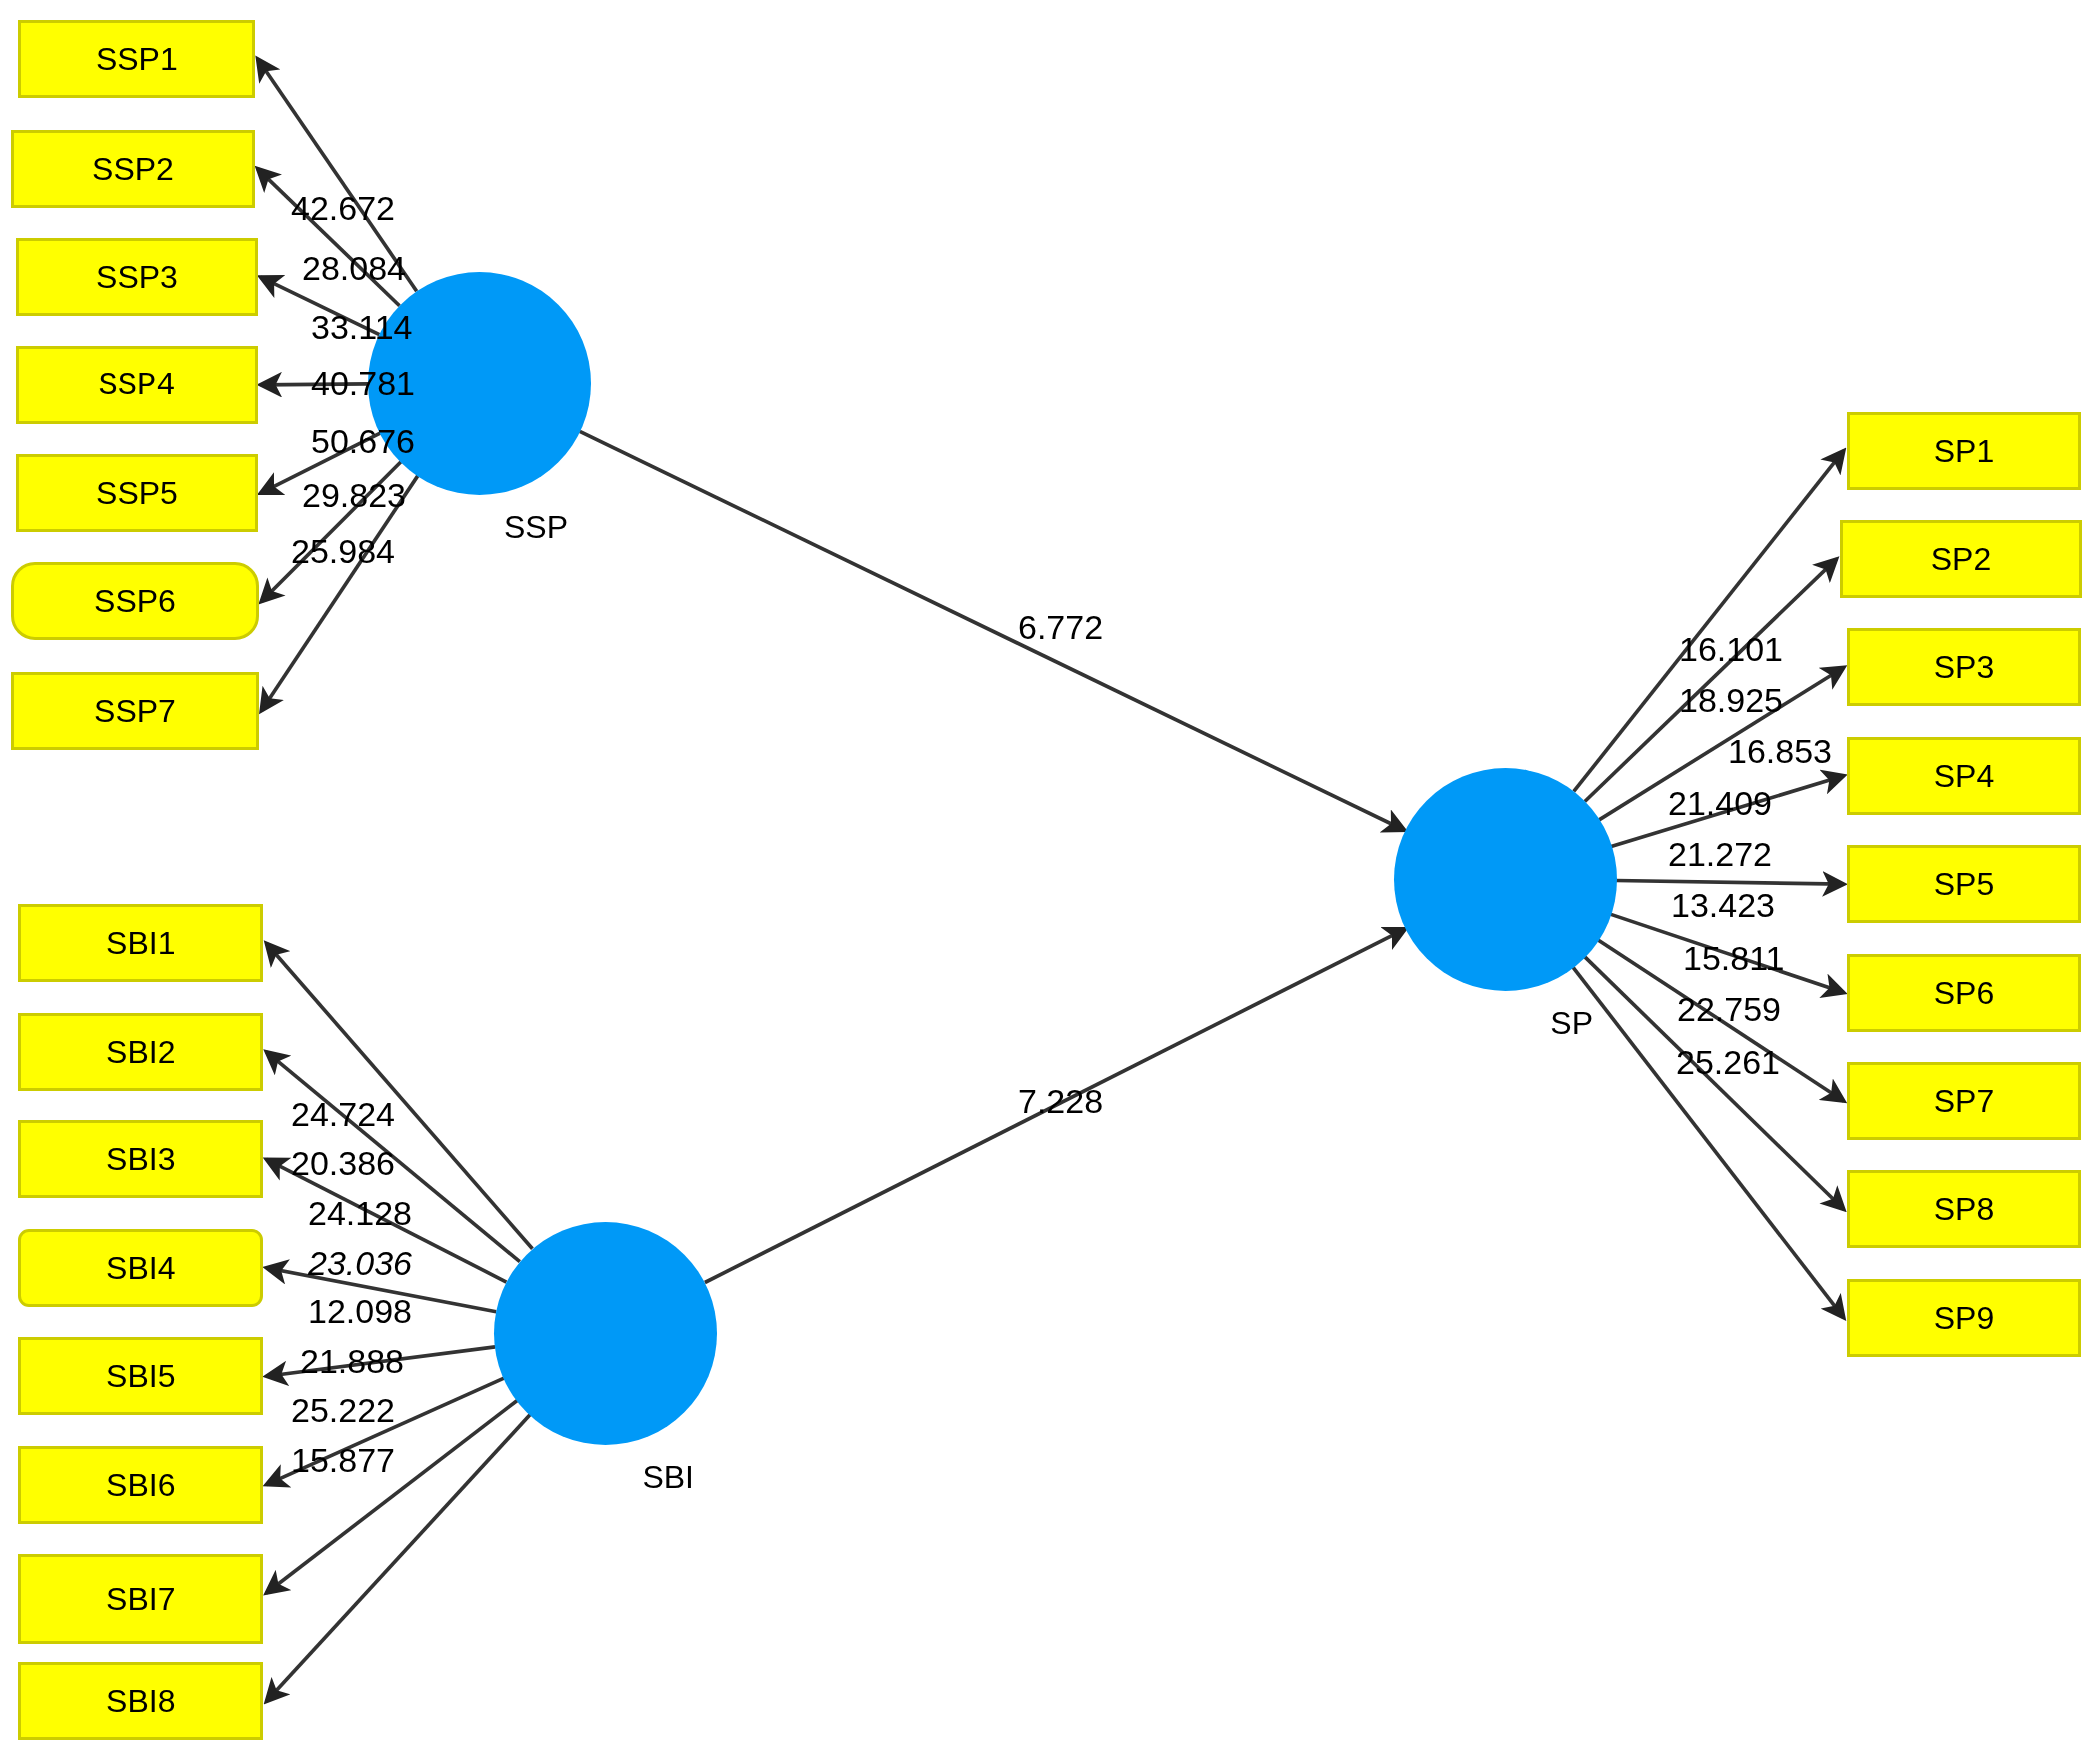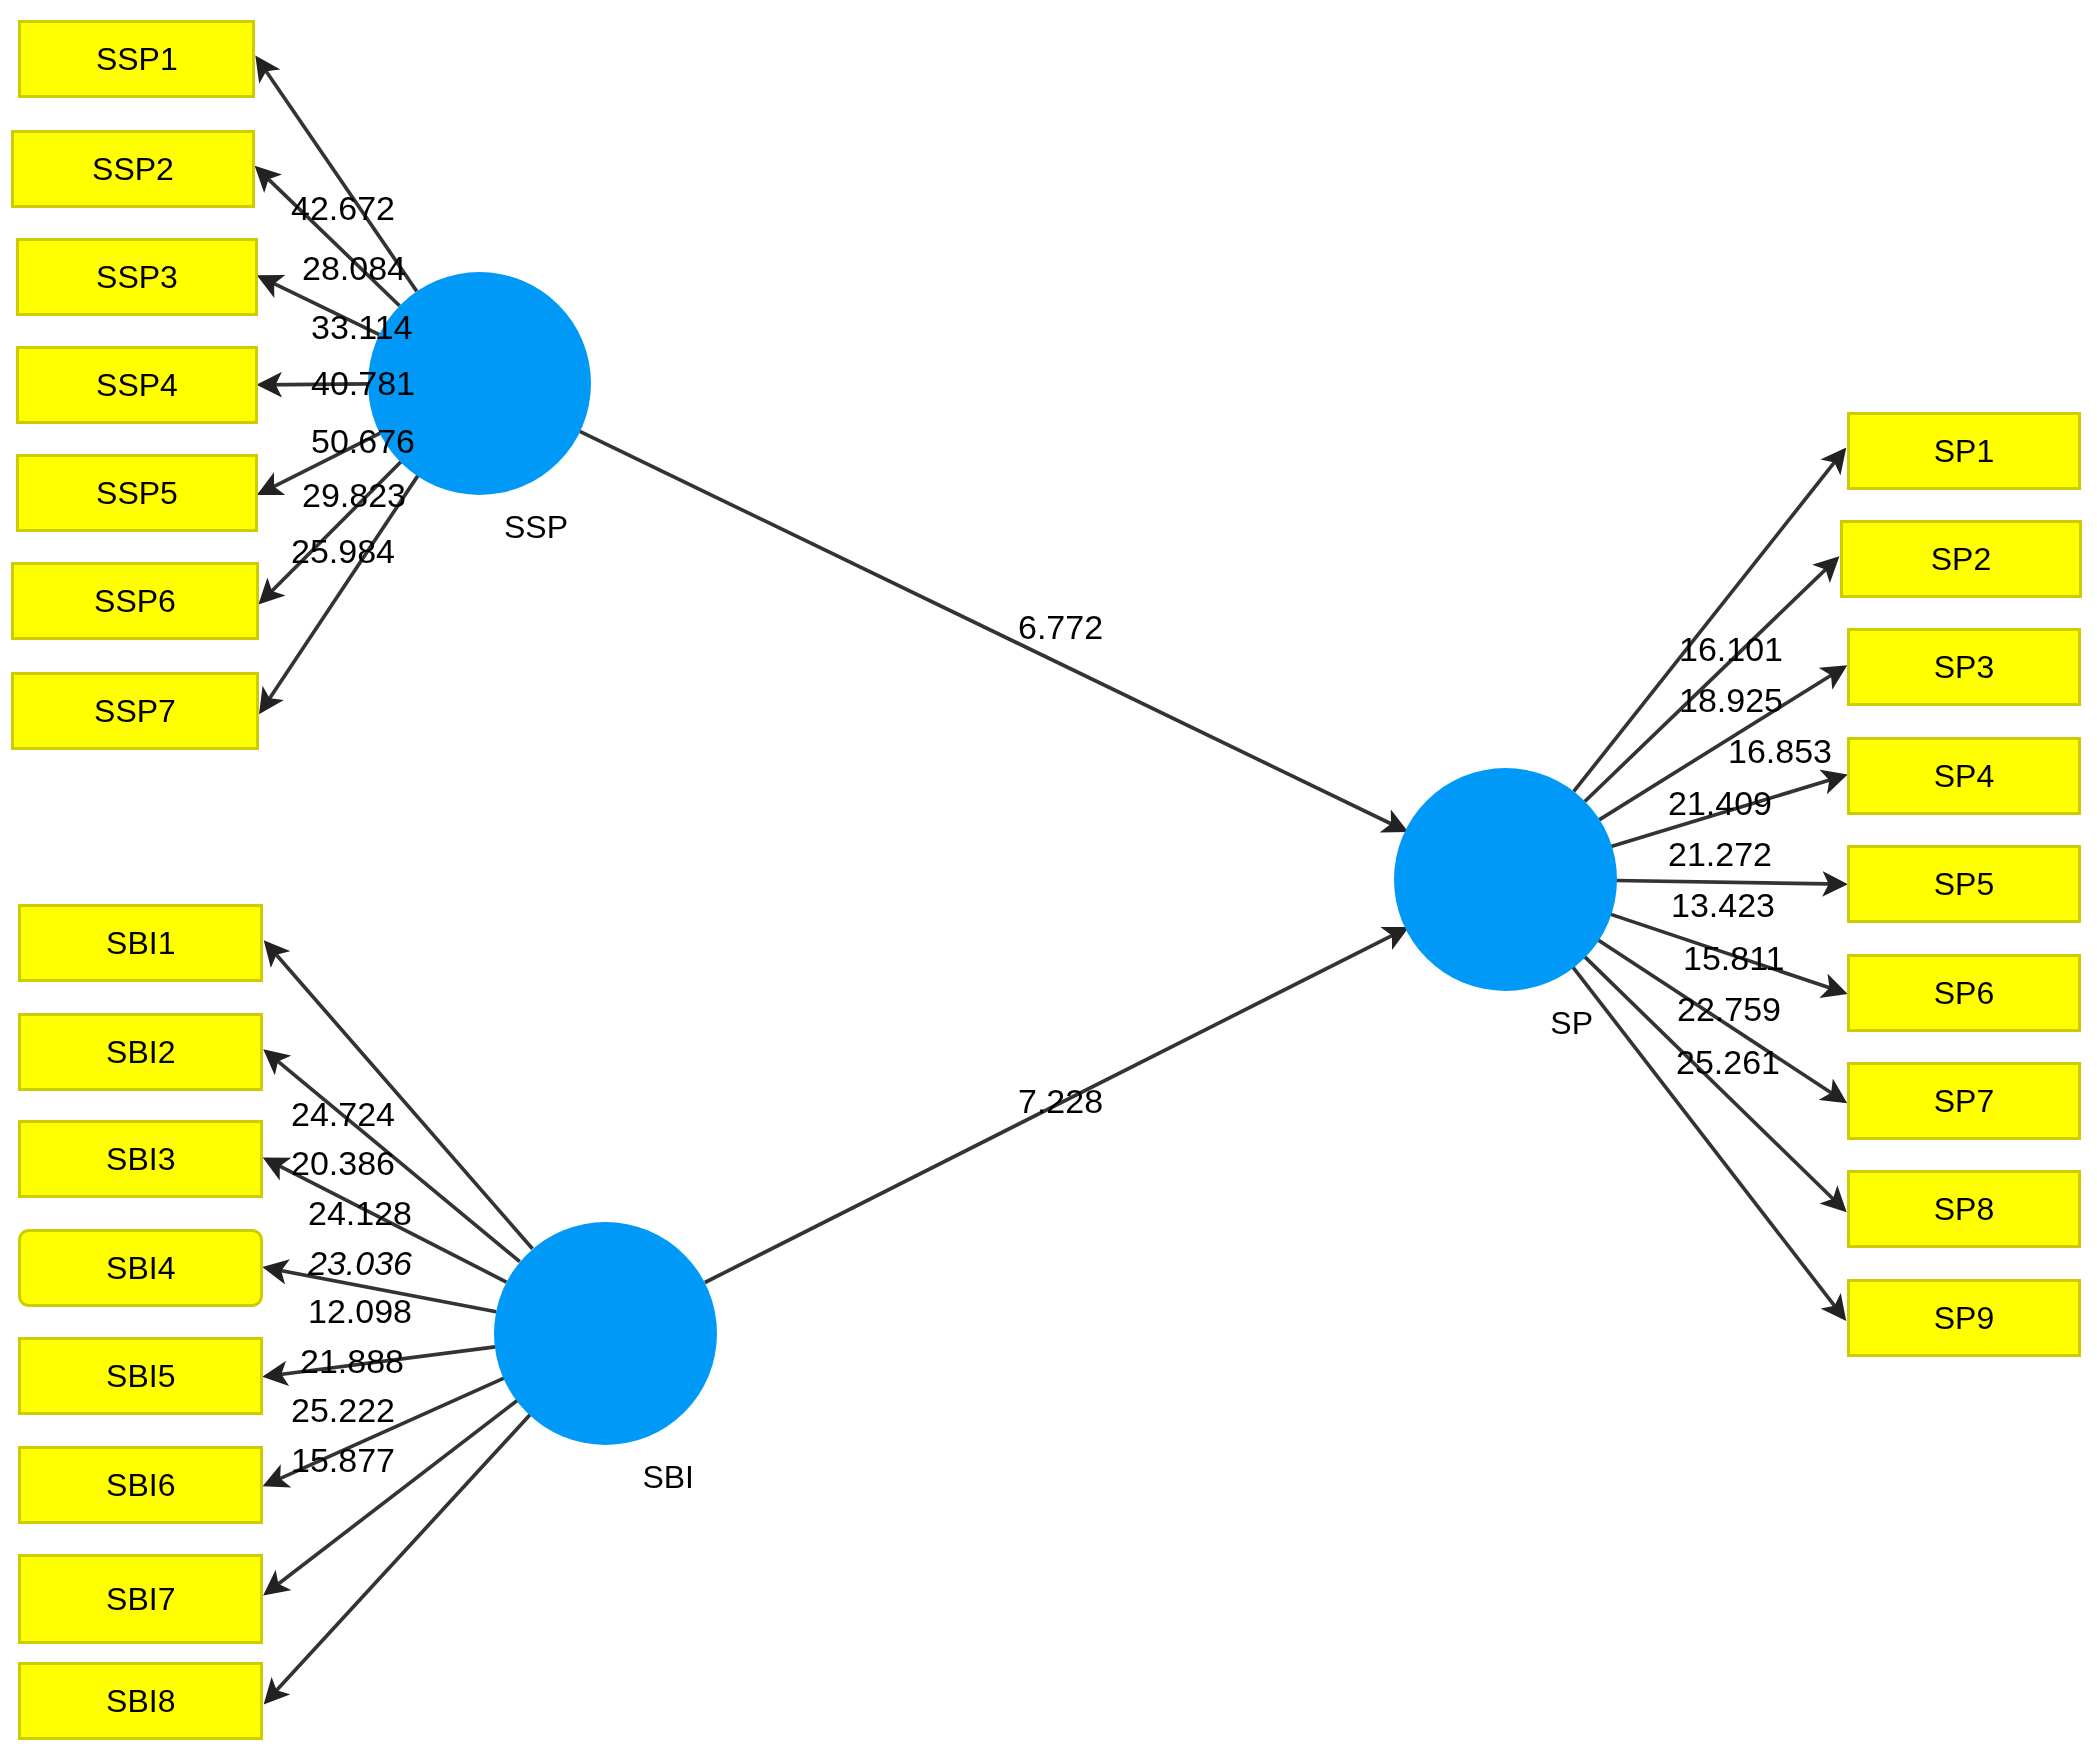--- a/index.html
+++ b/index.html
@@ -109,27 +109,27 @@
       <div class="lv-label" style="left: 1417px; top: 1005px; width: 176px;">SP</div>
       <div class="ind-box" style="left: 18.3px; top: 20px; width: 237px; height: 78px;">
         <span>SSP1</span>
       </div>
       <div class="ind-box" style="left: 11px; top: 130px; width: 244px; height: 78px;">
         <span>SSP2</span>
       </div>
       <div class="ind-box" style="left: 16px; top: 238px; width: 242px; height: 78px;">
         <span>SSP3</span>
       </div>
-      <div class="ind-box" style="left: 16px; top: 346px; width: 242px; height: 78px;">
+      <div class="ind-box" style="left: 16px; top: 346px; width: 242px; height: 78px; font-family: Liberation Mono, monospace;">
         <span>SSP4</span>
       </div>
       <div class="ind-box" style="left: 16px; top: 454px; width: 242px; height: 78px;">
         <span>SSP5</span>
       </div>
-      <div class="ind-box" style="left: 11px; top: 562px; width: 248px; height: 78px;">
+      <div class="ind-box" style="left: 11px; top: 562px; width: 248px; height: 78px; border-radius: 24px;">
         <span>SSP6</span>
       </div>
       <div class="ind-box" style="left: 11px; top: 672px; width: 248px; height: 78px;">
         <span>SSP7</span>
       </div>
       <div class="coef" style="left: 291px; top: 189px;">42.672</div>
       <div class="coef" style="left: 302px; top: 249px;">28.084</div>
       <div class="coef" style="left: 311px; top: 308px;">33.114</div>
       <div class="coef" style="left: 311px; top: 364px;">40.781</div>
       <div class="coef" style="left: 311px; top: 422px;">50.676</div>

